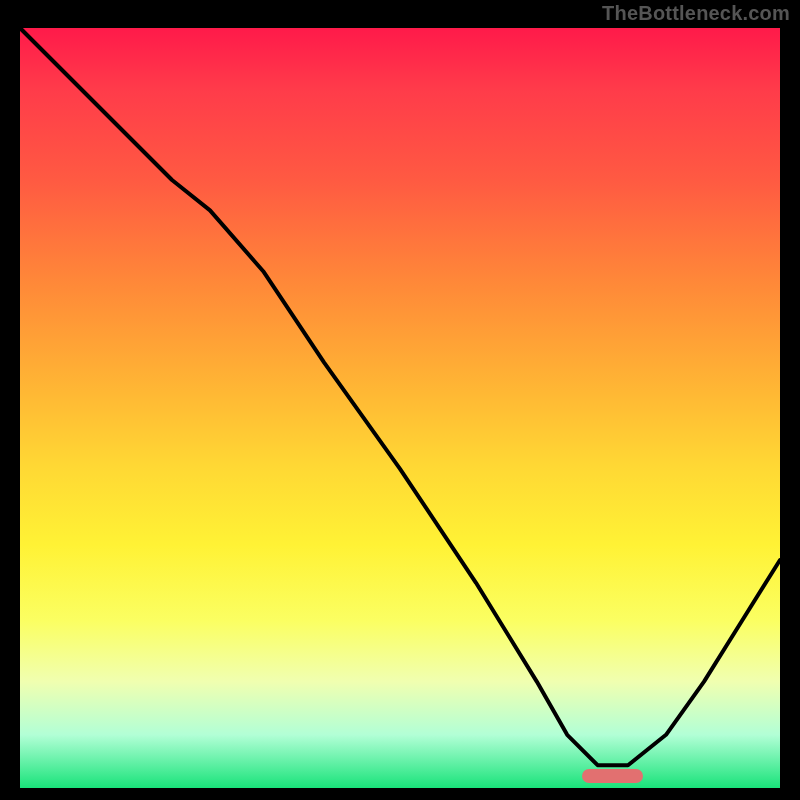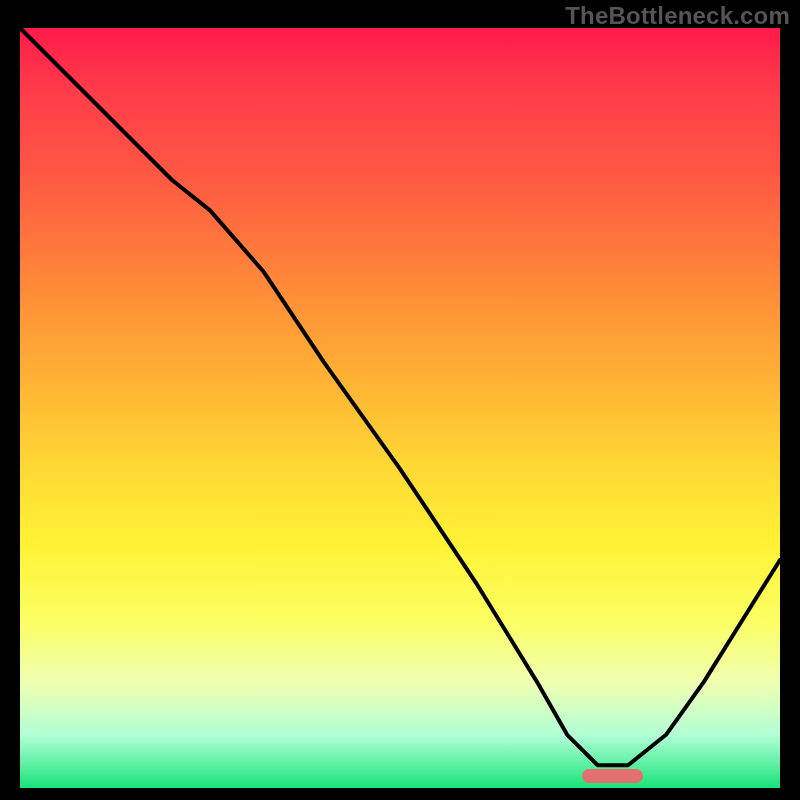--- a/index.html
+++ b/index.html
@@ -14,21 +14,21 @@
   .stage {
     position: relative;
     width: 800px;
     height: 800px;
   }
   .watermark {
     position: absolute;
     top: 2px;
     right: 10px;
     color: #555;
-    font-size: 24px;
+    font-size: 20px;
     font-weight: 600;
     letter-spacing: 0.2px;
     user-select: none;
   }
   .plot {
     position: absolute;
     left: 20px;
     top: 28px;
     width: 760px;
     height: 760px;

